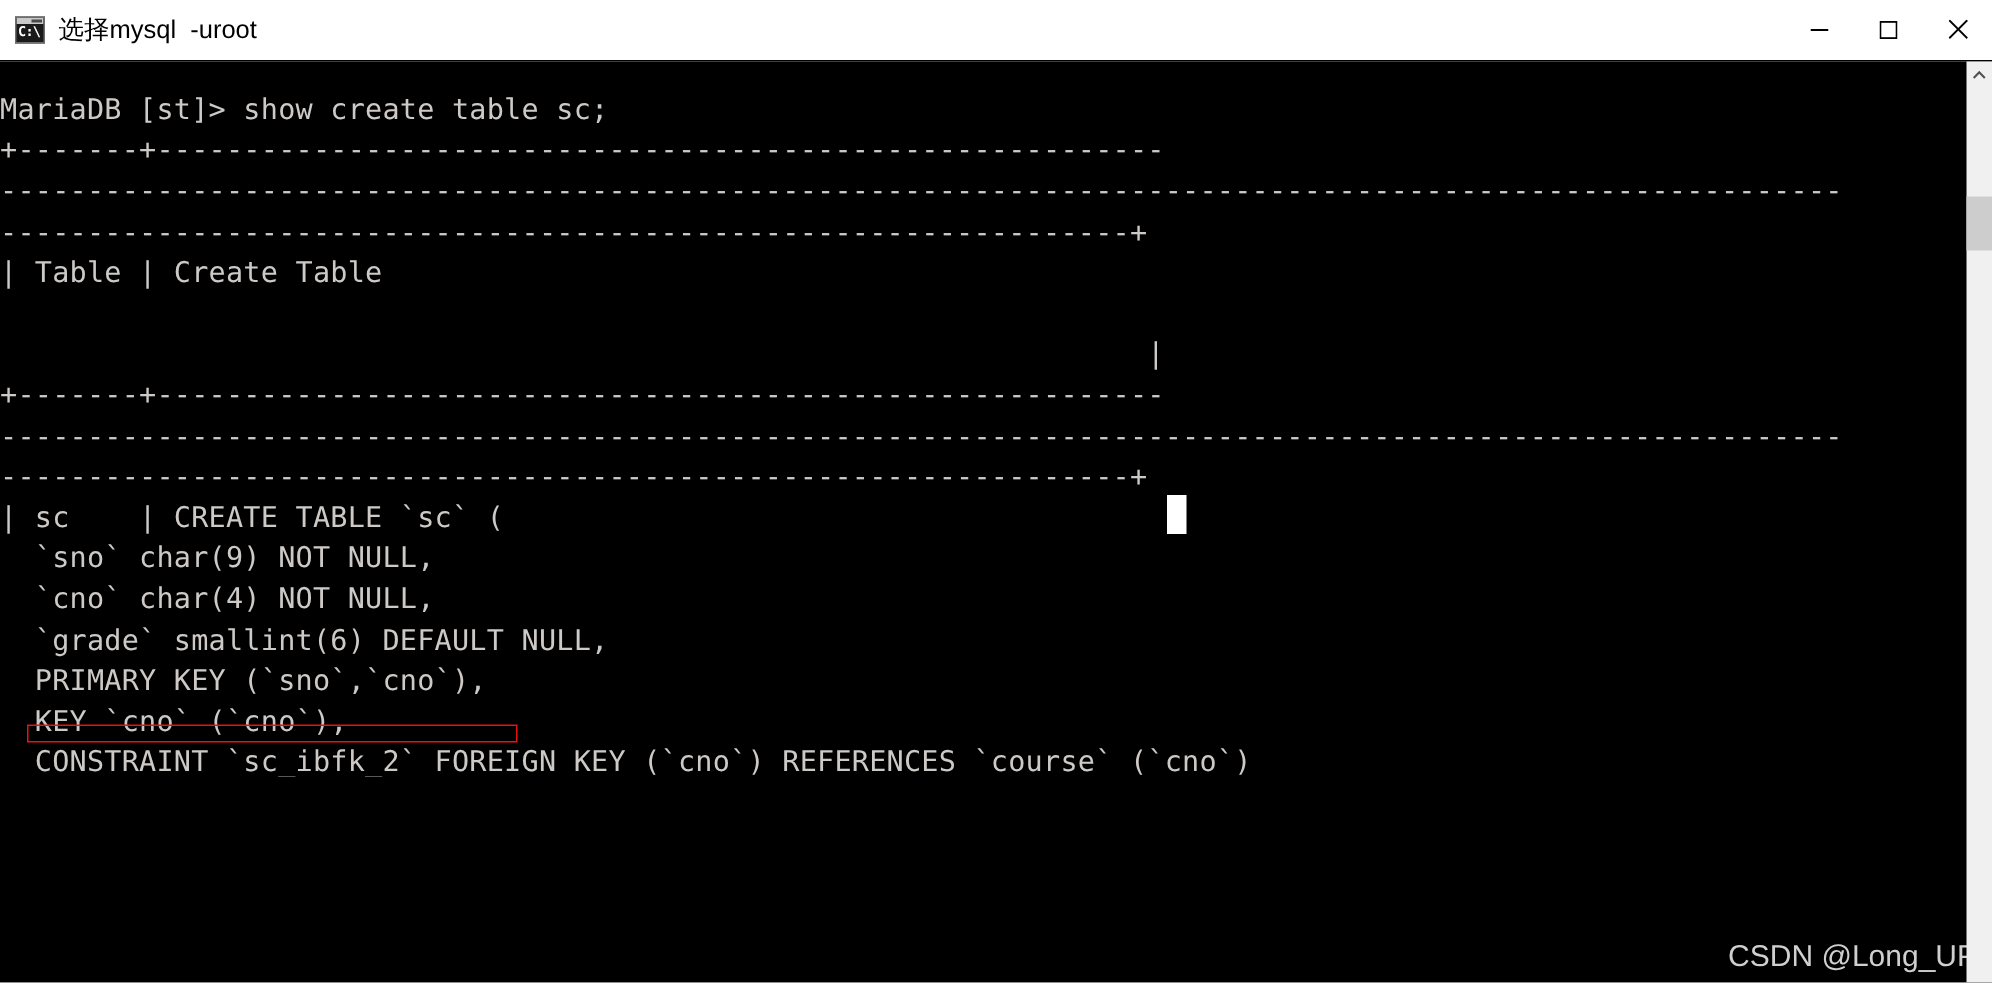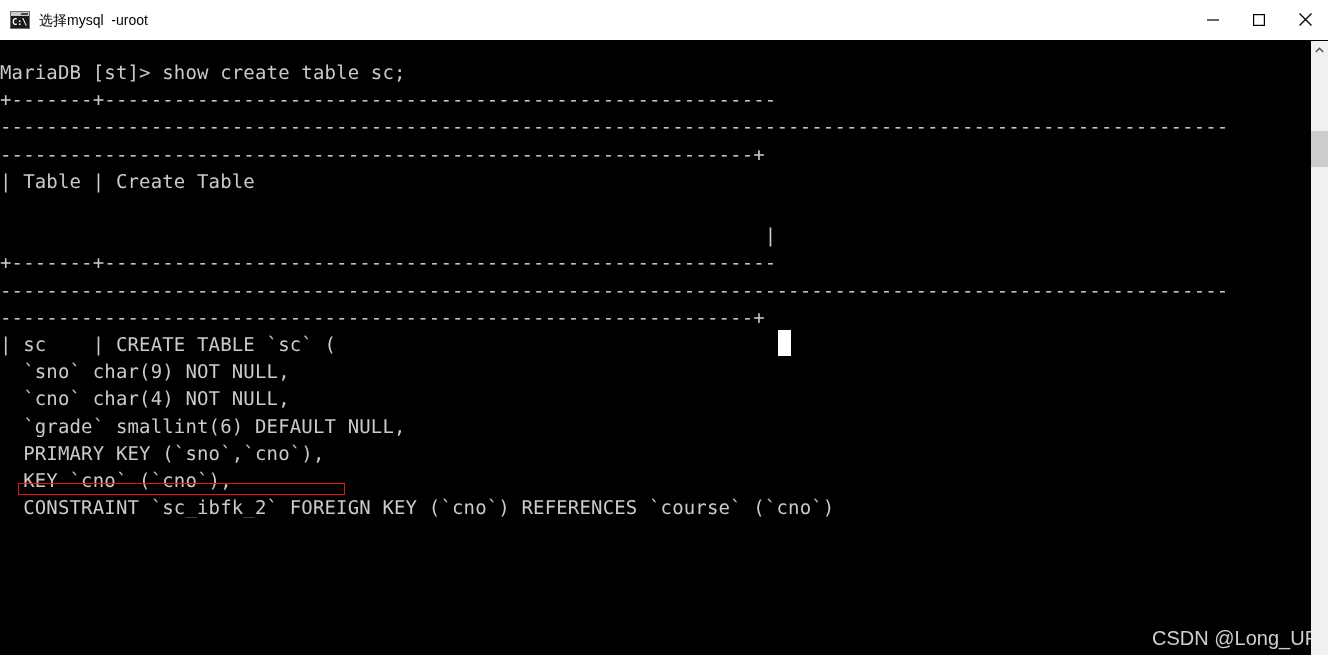--- a/index.html
+++ b/index.html
@@ -67,21 +67,21 @@
     left: 1px;
     top: 4px;
     color: #ffffff;
     font-family: "DejaVu Sans Mono", monospace;
     font-size: 9px;
     line-height: 12px;
     letter-spacing: -0.5px;
     font-weight: bold;
   }
   #window-title {
-    font-size: 14px;
+    font-size: 17px;
     color: #000000;
     font-family: "Liberation Sans", sans-serif;
     white-space: pre;
     line-height: 20px;
   }
   #titlebar-controls {
     margin-left: auto;
     display: flex;
     height: 41px;
   }

